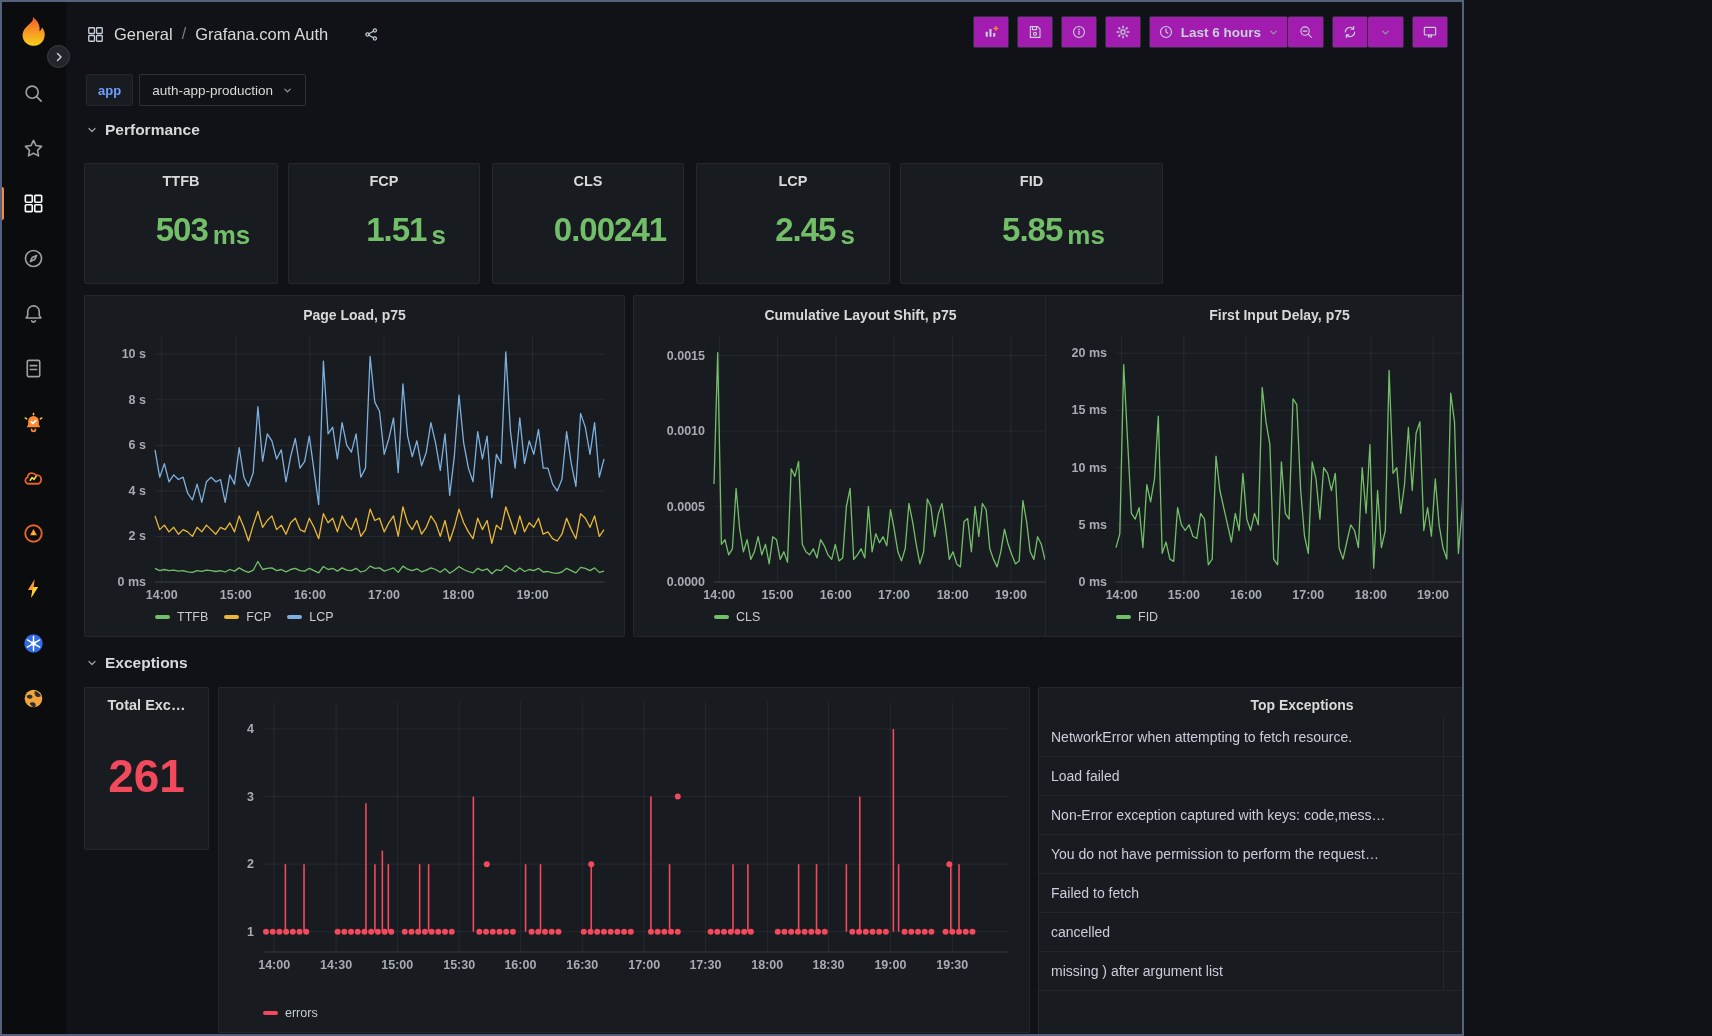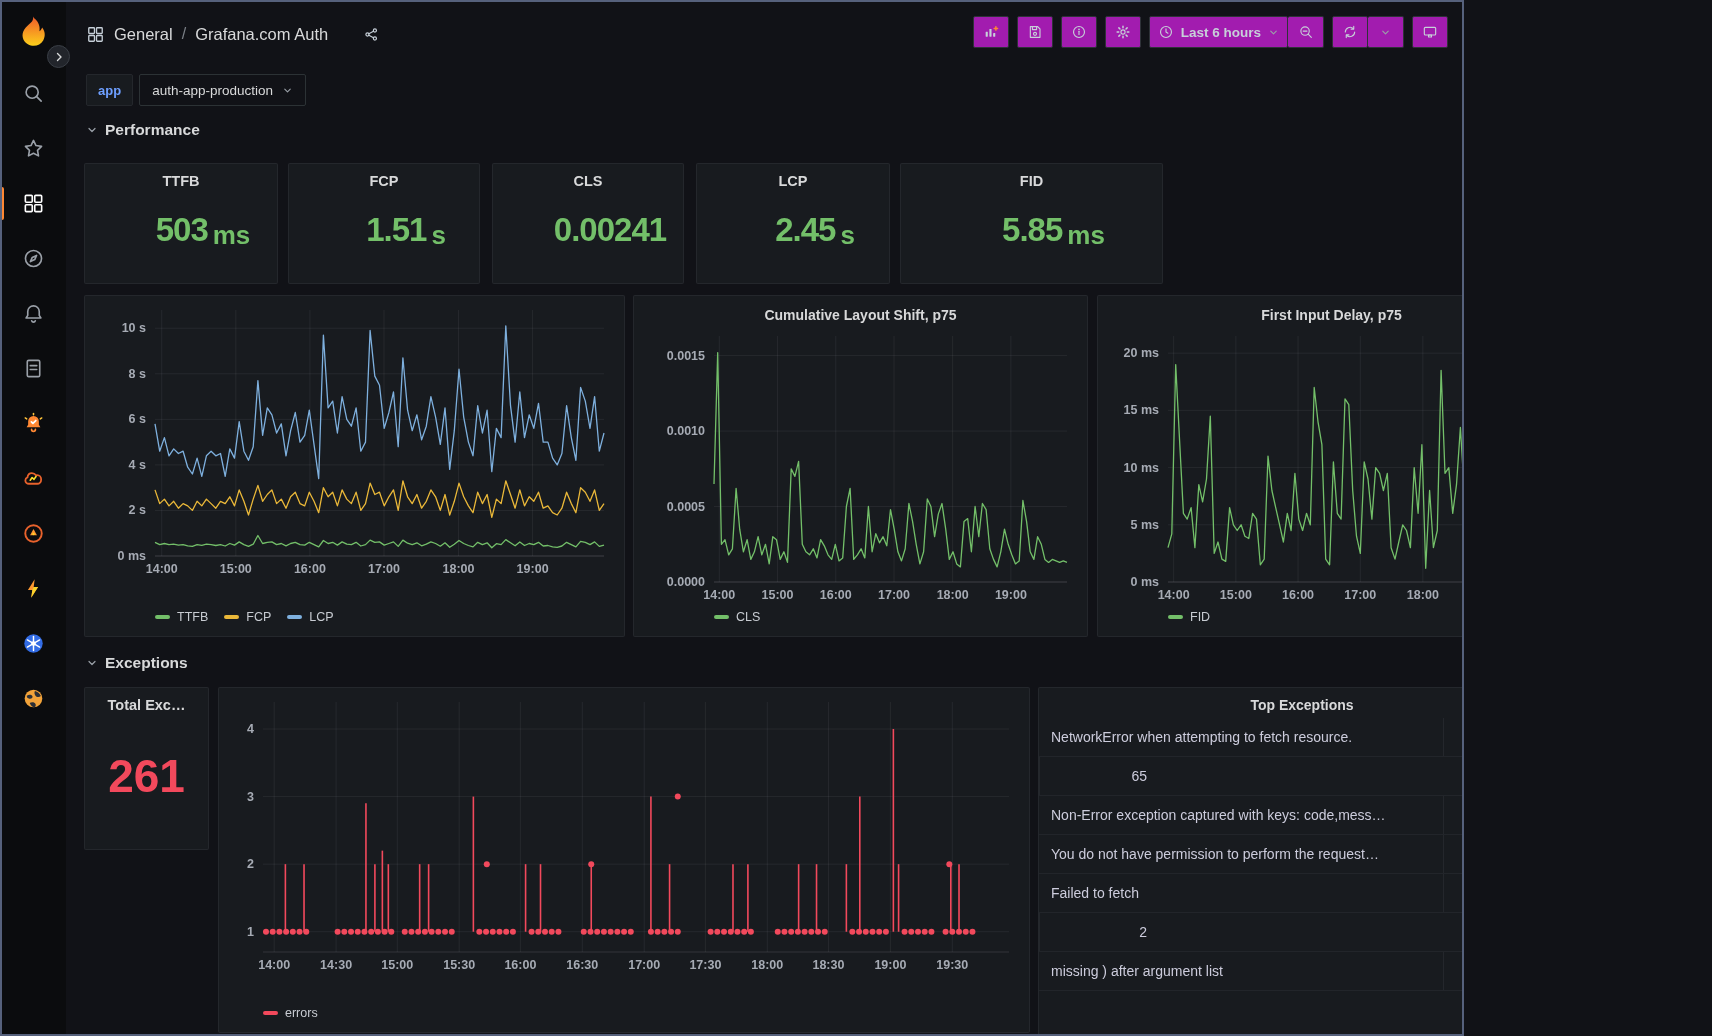--- a/index.html
+++ b/index.html
@@ -406,20 +406,21 @@
       <div class="panel stat-panel" style="left: 900px; top: 163px; width: 263px; height: 121px;">
         <div class="stat-title">FID</div>
     <div class="stat-value">
       <span class="stat-num" style="color:#73BF69">5.85</span>
       <span class="stat-unit" style="color:#73BF69">ms</span>
     </div>
       </div>
     </div>
 
   <div class="panel chart-panel" id="chart-0" style="left:84px; top:295px; width:541px; height:342px;">
+    <div class="panel-title">Page Load, p75</div>
     <svg class="chart-svg">
         <line x1="68.735" y1="8" x2="68.735" y2="254" stroke="rgba(204,204,220,0.08)" stroke-width="1"></line>
         <text x="68.735" y="271" text-anchor="middle" fill="#a6abb4" font-size="12.5" font-weight="600" font-family="Liberation Sans, sans-serif">14:00</text>
         <line x1="142.82" y1="8" x2="142.82" y2="254" stroke="rgba(204,204,220,0.08)" stroke-width="1"></line>
         <text x="142.82" y="271" text-anchor="middle" fill="#a6abb4" font-size="12.5" font-weight="600" font-family="Liberation Sans, sans-serif">15:00</text>
         <line x1="216.905" y1="8" x2="216.905" y2="254" stroke="rgba(204,204,220,0.08)" stroke-width="1"></line>
         <text x="216.905" y="271" text-anchor="middle" fill="#a6abb4" font-size="12.5" font-weight="600" font-family="Liberation Sans, sans-serif">16:00</text>
         <line x1="290.99" y1="8" x2="290.99" y2="254" stroke="rgba(204,204,220,0.08)" stroke-width="1"></line>
         <text x="290.99" y="271" text-anchor="middle" fill="#a6abb4" font-size="12.5" font-weight="600" font-family="Liberation Sans, sans-serif">17:00</text>
         <line x1="365.524" y1="8" x2="365.524" y2="254" stroke="rgba(204,204,220,0.08)" stroke-width="1"></line>
@@ -484,21 +485,21 @@
         <line x1="72" y1="254" x2="425" y2="254" stroke="rgba(204,204,220,0.15)" stroke-width="1"></line>
         <polyline points="72.0,155.9 75.7,24.6 79.4,216.3 83.0,211.7 86.7,226.8 90.4,220.8 94.1,160.4 97.7,201.2 101.4,223.8 105.1,211.7 108.8,231.4 112.4,223.8 116.1,208.7 119.8,226.8 123.5,216.3 127.2,235.9 130.8,208.7 134.5,211.7 138.2,231.4 141.9,223.8 145.5,234.4 149.2,140.8 152.9,148.4 156.6,133.3 160.3,216.3 163.9,223.8 167.6,226.8 171.3,220.8 175.0,229.9 178.6,211.7 182.3,217.8 186.0,226.8 189.7,231.4 193.3,216.3 197.0,232.9 200.7,229.9 204.4,178.5 208.1,160.4 211.7,231.4 215.4,226.8 219.1,220.8 222.8,229.9 226.4,178.5 230.1,223.8 233.8,205.7 237.5,214.8 241.1,208.7 244.8,217.8 248.5,181.6 252.2,201.2 255.9,223.8 259.5,232.9 263.2,220.8 266.9,175.5 270.6,193.6 274.2,216.3 277.9,235.9 281.6,223.8 285.3,171.0 288.9,178.5 292.6,208.7 296.3,186.1 300.0,175.5 303.7,201.2 307.3,231.4 311.0,223.8 314.7,235.9 318.4,238.9 322.0,193.6 325.7,190.6 329.4,223.8 333.1,178.5 336.8,208.7 340.4,175.5 344.1,181.6 347.8,220.8 351.5,231.4 355.1,238.9 358.8,223.8 362.5,201.2 366.2,216.3 369.8,226.8 373.5,235.9 377.2,232.9 380.9,172.5 384.6,193.6 388.2,223.8 391.9,231.4 395.6,208.7 399.3,216.3 402.9,231.4 406.6,234.4 410.3,231.4 414.0,232.9 417.6,234.4 421.3,232.9 425.0,234.4" fill="none" stroke="#73BF69" stroke-width="1.3" stroke-linejoin="round"></polyline>
       </svg>
     <div class="legend" style="padding-left: 72px;">
         <span class="legend-item">
           <span class="legend-swatch" style="background:#73BF69"></span>
       <span class="legend-label">CLS</span>
         </span>
       </div>
   </div>
-  <div class="panel chart-panel" id="chart-2" style="left:1097px; top:295px; width:469px; height:342px;">
+  <div class="panel chart-panel" id="chart-2" style="left:1045px; top:295px; width:469px; height:342px;">
     <div class="panel-title">First Input Delay, p75</div>
     <svg class="chart-svg">
         <line x1="67.655" y1="8" x2="67.655" y2="254" stroke="rgba(204,204,220,0.08)" stroke-width="1"></line>
         <text x="67.655" y="271" text-anchor="middle" fill="#a6abb4" font-size="12.5" font-weight="600" font-family="Liberation Sans, sans-serif">14:00</text>
         <line x1="129.86" y1="8" x2="129.86" y2="254" stroke="rgba(204,204,220,0.08)" stroke-width="1"></line>
         <text x="129.86" y="271" text-anchor="middle" fill="#a6abb4" font-size="12.5" font-weight="600" font-family="Liberation Sans, sans-serif">15:00</text>
         <line x1="192.065" y1="8" x2="192.065" y2="254" stroke="rgba(204,204,220,0.08)" stroke-width="1"></line>
         <text x="192.065" y="271" text-anchor="middle" fill="#a6abb4" font-size="12.5" font-weight="600" font-family="Liberation Sans, sans-serif">16:00</text>
         <line x1="254.27" y1="8" x2="254.27" y2="254" stroke="rgba(204,204,220,0.08)" stroke-width="1"></line>
         <text x="254.27" y="271" text-anchor="middle" fill="#a6abb4" font-size="12.5" font-weight="600" font-family="Liberation Sans, sans-serif">17:00</text>
@@ -694,35 +695,37 @@
 
   <div class="panel table-panel" style="left:1038px; top:687px; width:528px; height:380px;">
     <div class="panel-title">Top Exceptions</div>
     <div class="tbl">
       <div id="tbl-body">
           <div class="tbl-row">
             <div class="c-err">NetworkError when attempting to fetch resource.</div>
     <div class="c-cnt">109</div>
           </div>
           <div class="tbl-row">
+            <div class="c-err">Load failed</div>
     <div class="c-cnt">65</div>
           </div>
           <div class="tbl-row">
             <div class="c-err">Non-Error exception captured with keys: code,mess…</div>
     <div class="c-cnt">53</div>
           </div>
           <div class="tbl-row">
             <div class="c-err">You do not have permission to perform the request…</div>
     <div class="c-cnt">15</div>
           </div>
           <div class="tbl-row">
             <div class="c-err">Failed to fetch</div>
     <div class="c-cnt">15</div>
           </div>
           <div class="tbl-row">
+            <div class="c-err">cancelled</div>
     <div class="c-cnt">2</div>
           </div>
           <div class="tbl-row">
             <div class="c-err">missing ) after argument list</div>
     <div class="c-cnt">1</div>
           </div>
         </div>
     </div>
   </div>
 

